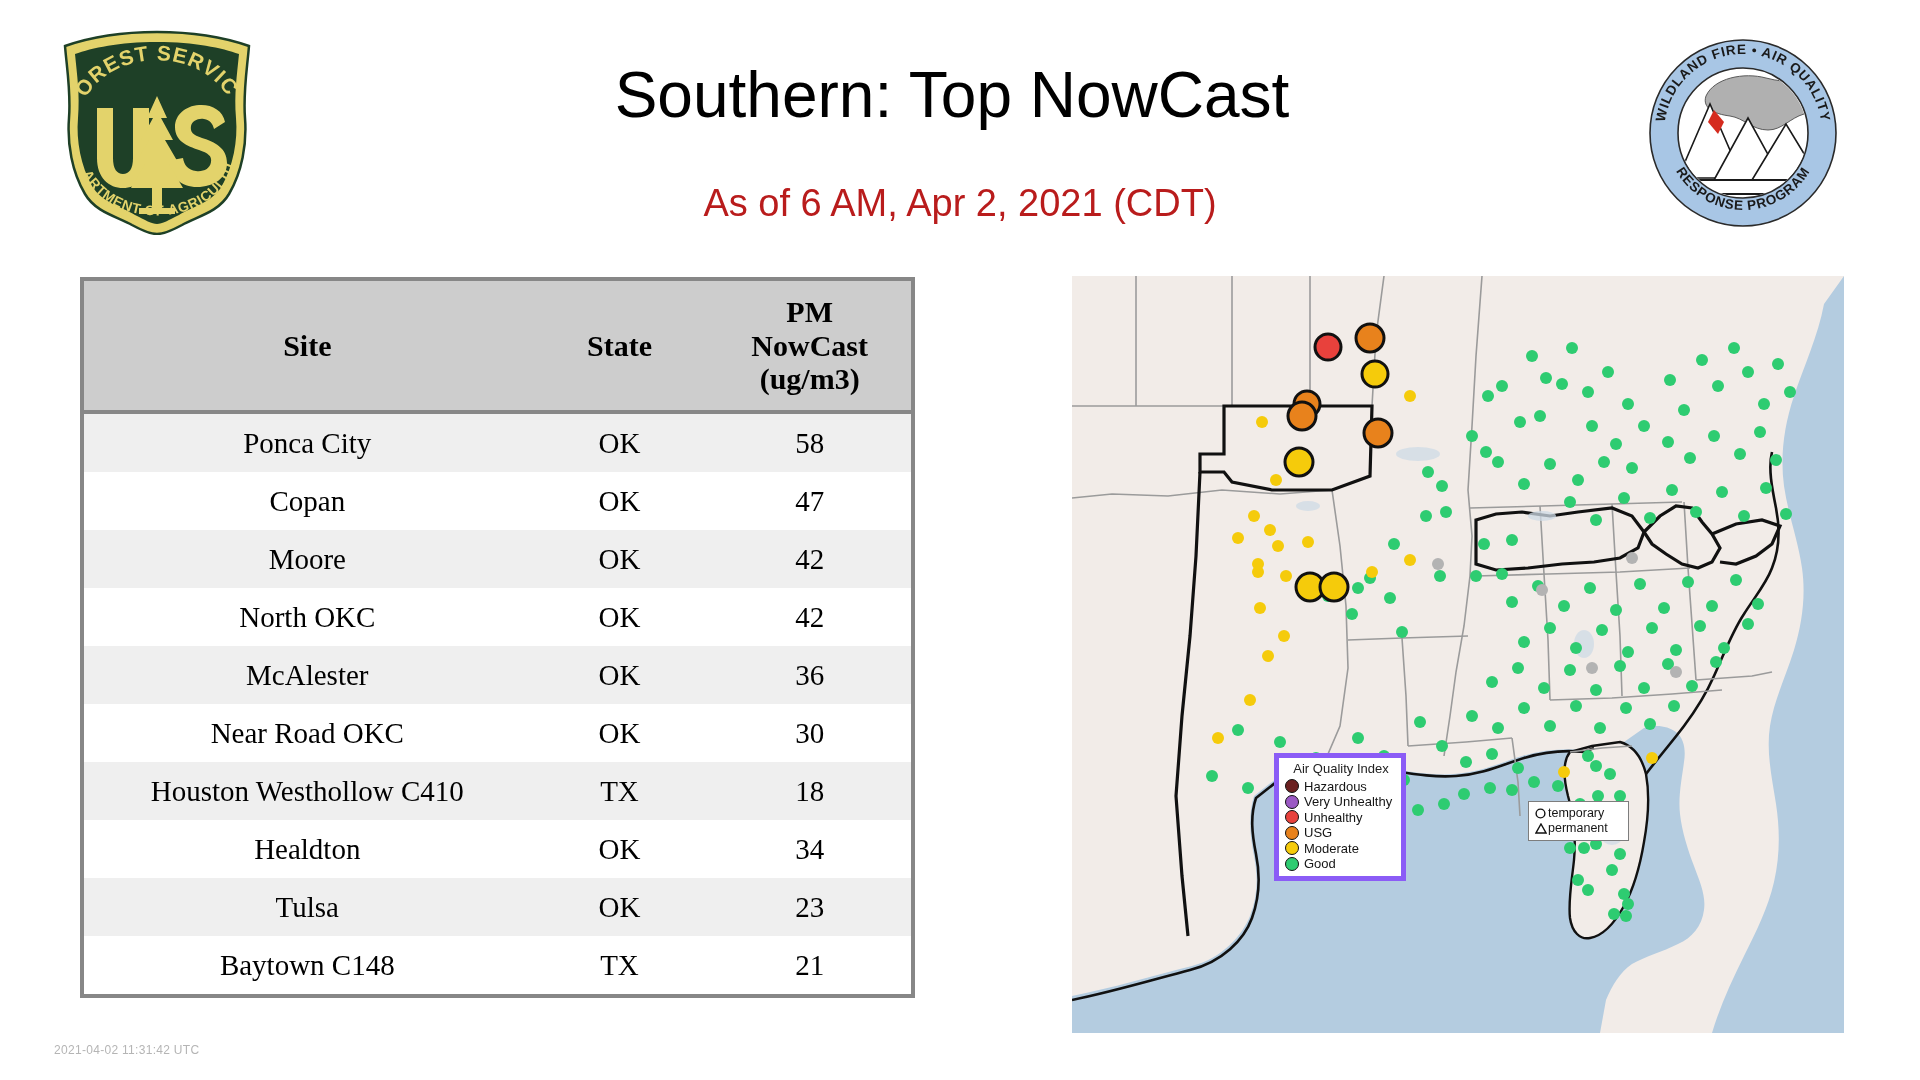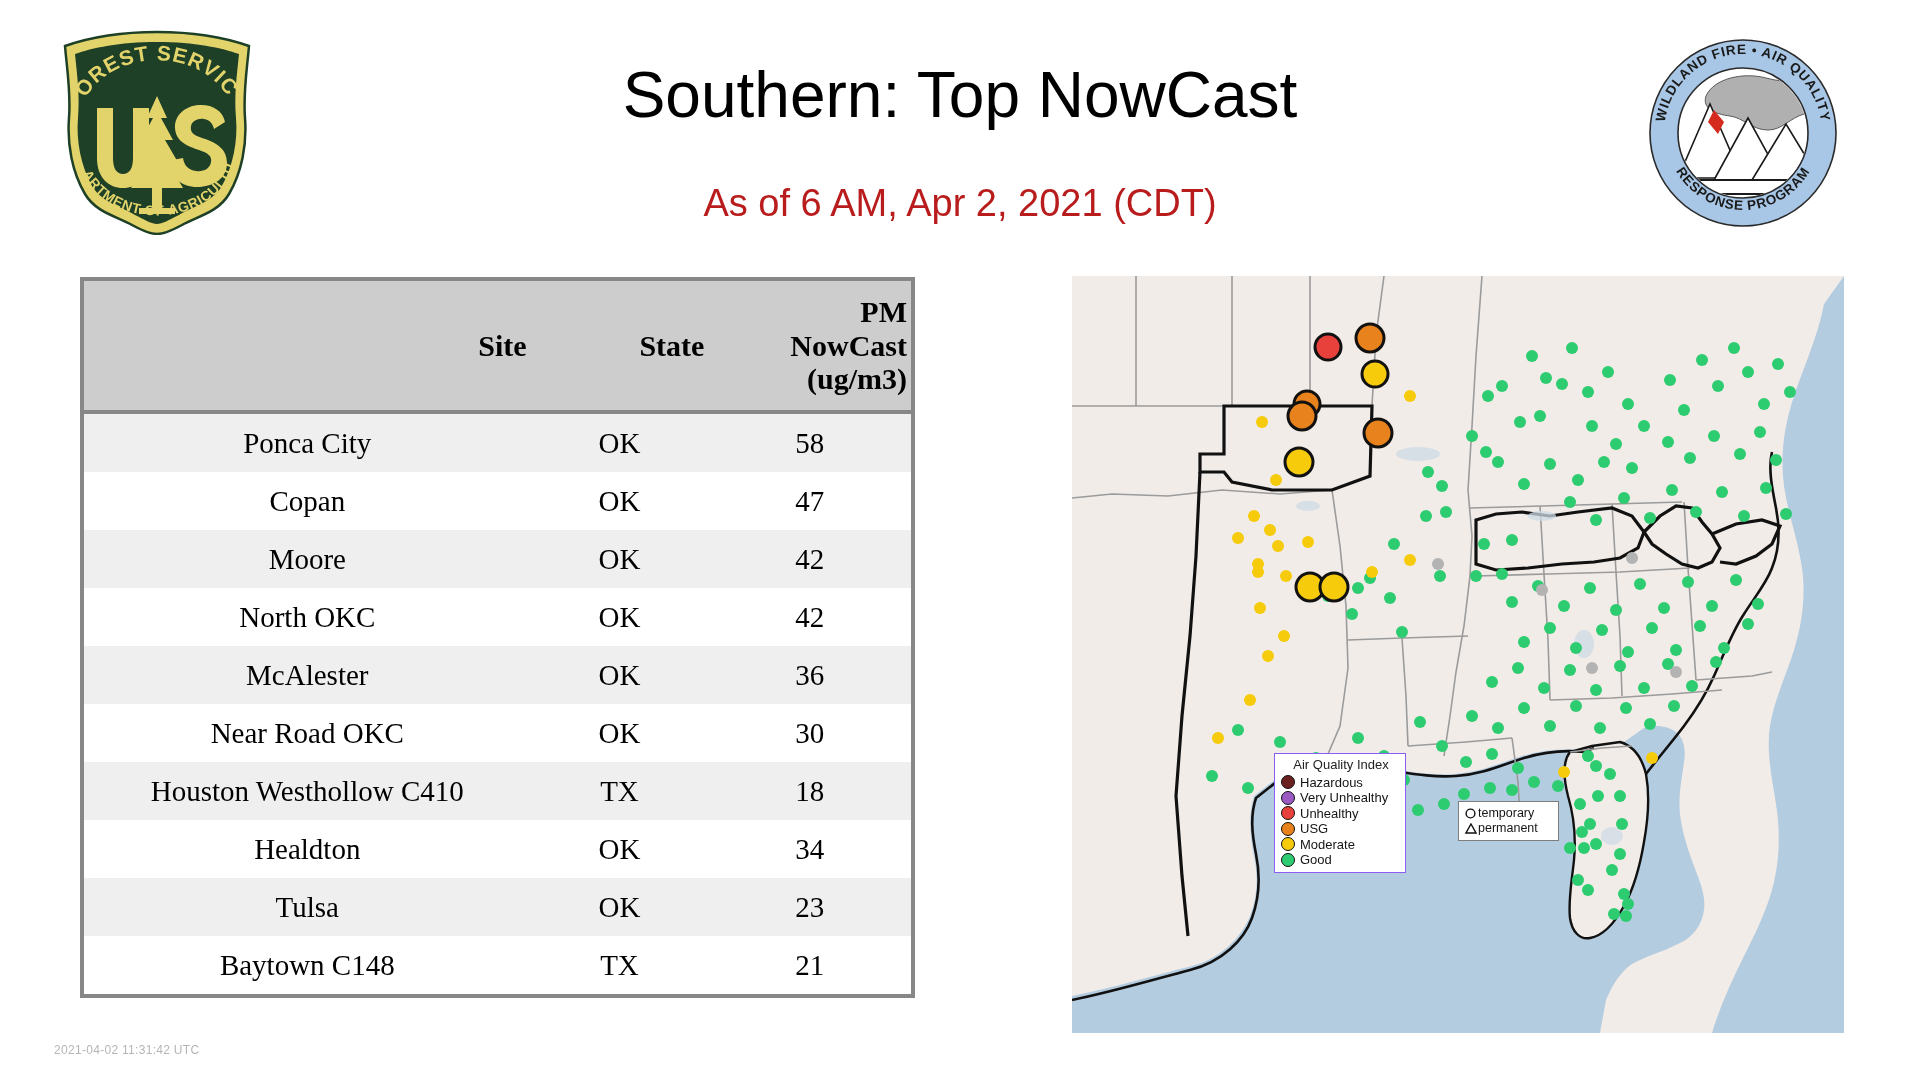--- a/index.html
+++ b/index.html
@@ -30,21 +30,21 @@
   .wfaqrp-logo {
     position: absolute;
     left: 1648px;
     top: 38px;
     width: 190px;
     height: 190px;
   }
 
   .page-title {
     position: absolute;
-    left: 380px;
+    left: 372px;
     top: 58px;
     width: 1160px;
     text-align: center;
     font-size: 64px;
     font-weight: 400;
     color: #000000;
     letter-spacing: 0px;
     white-space: nowrap;
     font-family: "Liberation Sans", sans-serif;
   }
@@ -76,21 +76,21 @@
     width: 100%;
     font-family: "Liberation Serif", serif;
   }
   table.aqi-table thead th {
     background: #cdcdcd;
     border-bottom: 4px solid #878787;
     color: #000;
     font-weight: bold;
     font-size: 30px;
     padding: 14px 4px;
-    text-align: right;
+    text-align: center;
     line-height: 1.12;
     vertical-align: middle;
     height: 116px;
     box-sizing: border-box;
   }
   table.aqi-table th.col-site   { width: 54.0%; }
   table.aqi-table th.col-state  { width: 21.5%; }
   table.aqi-table th.col-pm     { width: 24.5%; }
 
   table.aqi-table tbody td {
@@ -129,21 +129,21 @@
   }
   .map-svg { display:block; width:772px; height:757px; }
 
   
   .legend-aqi {
     position: absolute;
     left: 1274px;
     top: 753px;
     width: 132px;
     background: #ffffff;
-    border: 1px solid #8b5cf6;
+    border: 5px solid #8b5cf6;
     padding: 4px 4px 5px 6px;
     box-sizing: border-box;
     font-family: "Liberation Sans", sans-serif;
   }
   .legend-aqi .legend-title {
     font-size: 13px;
     color: #222;
     text-align: center;
     margin-bottom: 2px;
     line-height: 1.1;
@@ -162,21 +162,21 @@
   }
   .legend-label {
     font-size: 13px;
     color: #151515;
     line-height: 1;
     white-space: nowrap;
   }
 
   .legend-site {
     position: absolute;
-    left: 1458px;
+    left: 1528px;
     top: 801px;
     width: 101px;
     background: #ffffff;
     border: 1px solid #7d7d7d;
     padding: 4px 5px 4px 4px;
     box-sizing: border-box;
     font-family: "Liberation Sans", sans-serif;
   }
   .legend-site .site-row {
     display: flex;

